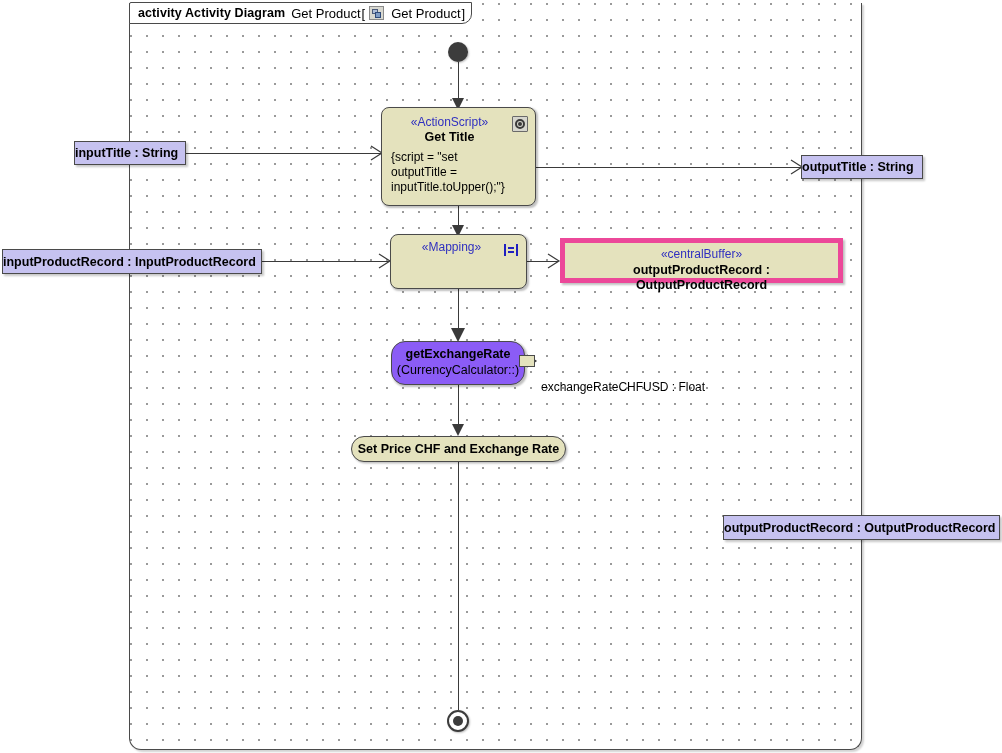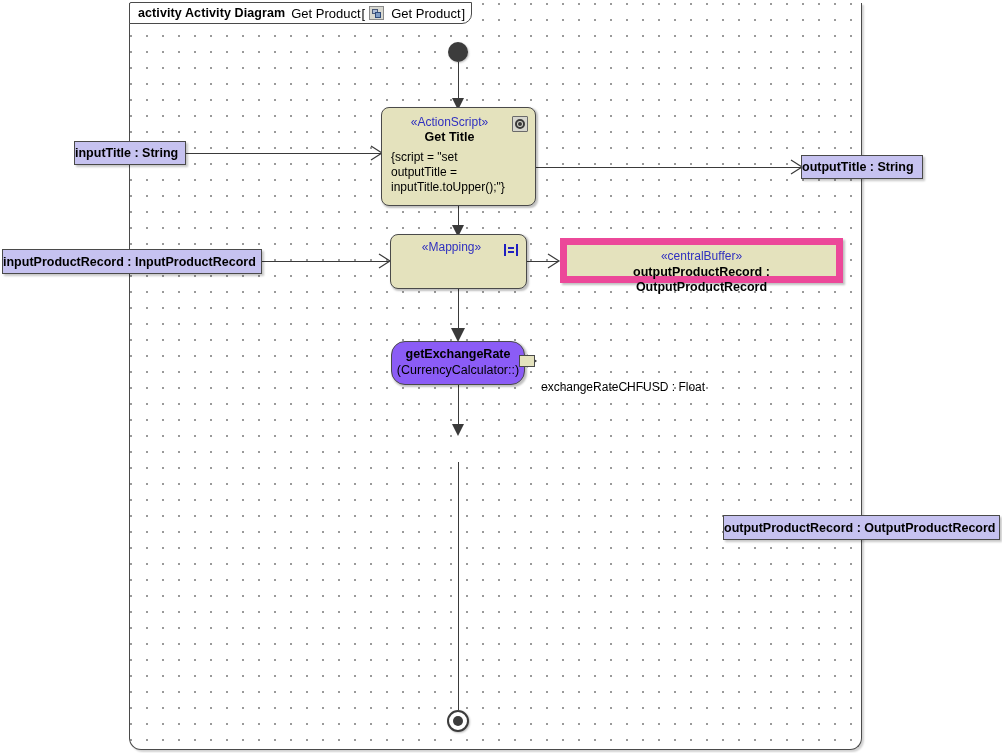--- a/index.html
+++ b/index.html
@@ -161,21 +161,21 @@
     font-weight: bold;
     color: #000000;
     z-index: 5;
     box-shadow: 1.5px 1.5px 2px rgba(0,0,0,0.22);
     white-space: nowrap;
   }
   .buffer {
     position: absolute;
     box-sizing: border-box;
     background: #e4e2bd;
-    border: 7px solid #ec4899;
+    border: 5px solid #ec4899;
     z-index: 3;
     box-shadow: 1.5px 1.5px 2px rgba(0,0,0,0.25);
   }
 
   
   .edge {
     position: absolute;
     background: #3a3a3a;
     z-index: 2;
   }
@@ -357,20 +357,23 @@
     <div class="node-name" style="margin-top:2px;">outputProductRecord : OutputProductRecord</div>
   </div>
 
   <div class="node action-green" style="left:391px; top:341px; width:134px; height:44px; padding:5px 4px 0 4px;">
     <div class="node-name">getExchangeRate</div>
     <div class="node-sub" style="margin-top:1px;">(CurrencyCalculator::)</div>
   </div>
   <div class="out-pin" style="left:519px; top:355px;"></div>
   <div class="pin-label" style="left:541px; top:344px;">exchangeRateCHFUSD : Float</div>
 
+  <div class="node action" style="left:351px; top:436px; width:215px; height:26px; border-radius:13px; display:flex; align-items:center; justify-content:center;">
+    <div class="node-name">Set Price CHF and Exchange Rate</div>
+  </div>
 
   <div class="final-node" style="left:447px; top:710px;"></div>
 
   <div class="param" style="left:74px; top:141px; width:112px; height:24px;">
     <span>inputTitle : String</span>
   </div>
 
   <div class="param" style="left:2px; top:249px; width:260px; height:25px;">
     <span>inputProductRecord : InputProductRecord</span>
   </div>

